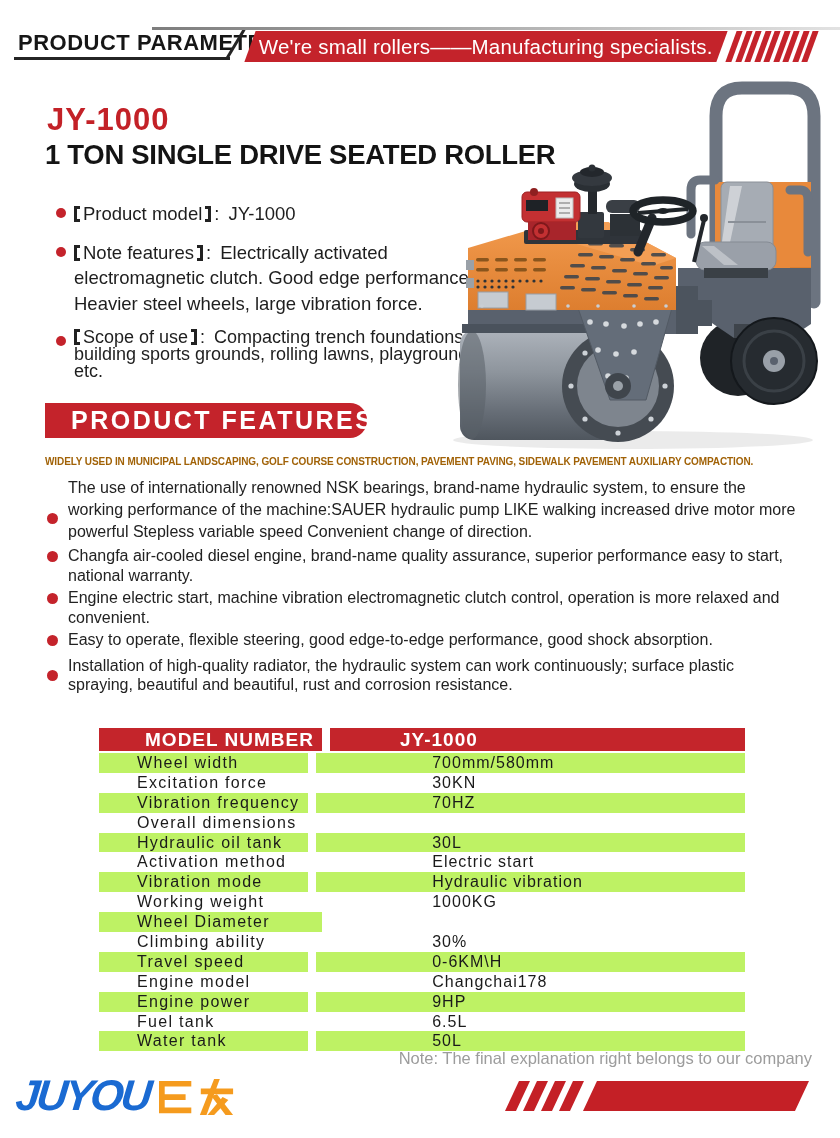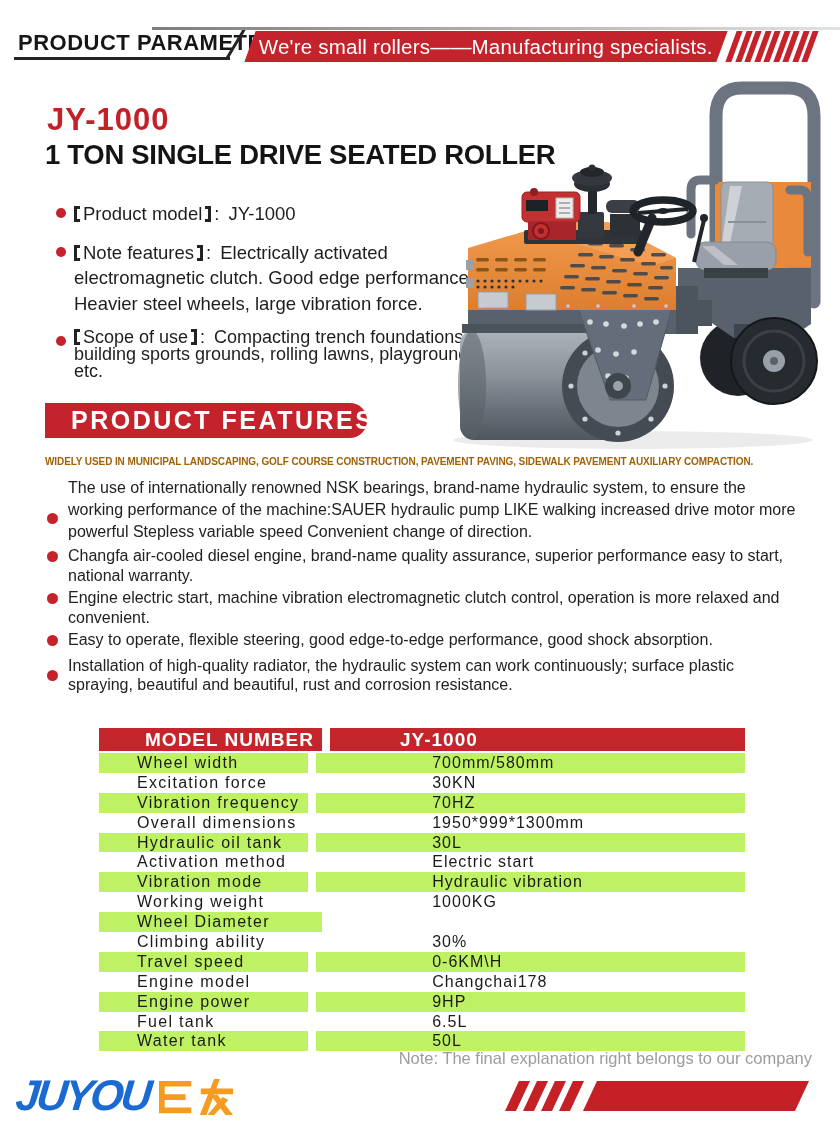--- a/index.html
+++ b/index.html
@@ -372,21 +372,20 @@
     <div class="spec-row">
         <div class="spec-cell c1">Excitation force</div>
         <div class="spec-cell c2">30KN</div>
       </div>
     <div class="spec-row gray">
         <div class="spec-cell c1">Vibration frequency</div>
         <div class="spec-cell c2">70HZ</div>
       </div>
     <div class="spec-row">
         <div class="spec-cell c1">Overall dimensions</div>
-        <div class="spec-cell c2">1950*999*1300mm</div>
       </div>
     <div class="spec-row gray">
         <div class="spec-cell c1">Hydraulic oil tank</div>
         <div class="spec-cell c2">30L</div>
       </div>
     <div class="spec-row">
         <div class="spec-cell c1">Activation method</div>
         <div class="spec-cell c2">Electric start</div>
       </div>
     <div class="spec-row gray">

